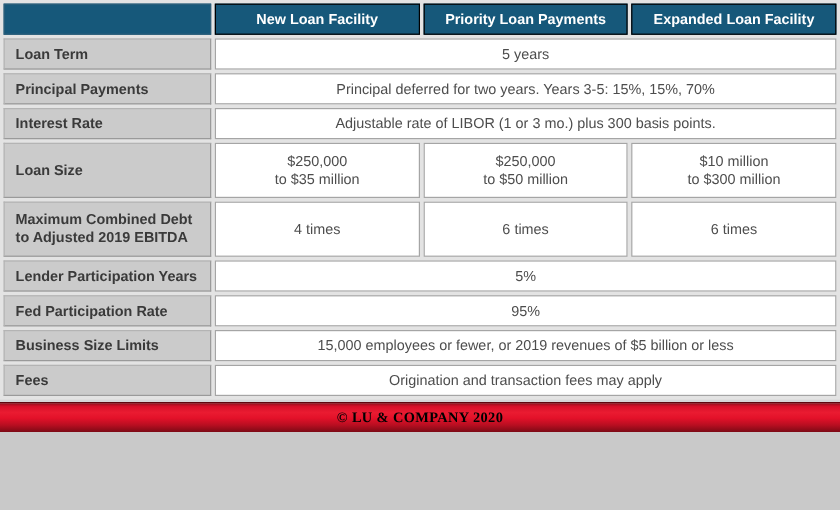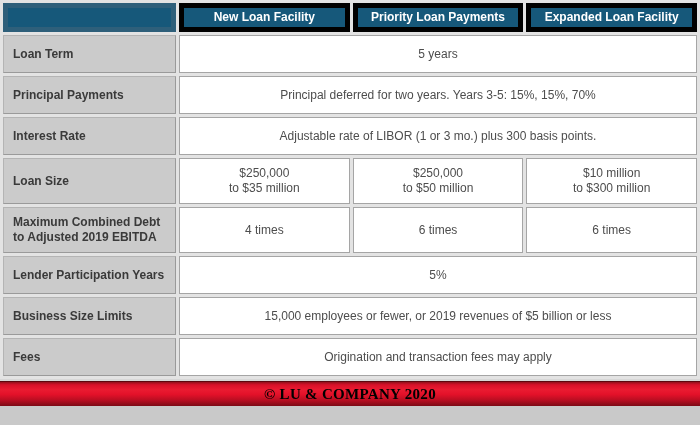--- a/index.html
+++ b/index.html
@@ -29,25 +29,25 @@
     font-size: 12px;
     line-height: 15px;
     vertical-align: middle;
   }
   th {
     height: 26px;
     background: #16587a;
     color: #ffffff;
     font-weight: 700;
     text-align: center;
-    border: 5px solid #000000;
+    border: 1px solid #000000;
     padding: 2px 4px;
   }
   th.corner { border-color: #2e5f7a; }
-  td { height: 38px; border: 1px solid #a5a5a5; }
+  td { height: 26px; border: 1px solid #a5a5a5; }
   tr.tall td { height: 46px; }
   td.label {
     background: #cbcbcb;
     color: #3a3a3a;
     font-weight: 700;
     text-align: left;
     padding: 2px 8px 2px 9px;
     border: 1px solid #b4b4b4;
     border-right-color: #9a9a9a;
     border-bottom-color: #9a9a9a;
@@ -72,21 +72,21 @@
       #ea1b31 32%,
       #e31129 52%,
       #b80e21 76%,
       #7c0a15 100%);
     border-top: 1px solid #5e070e;
     box-sizing: border-box;
   }
   .footer-bar span {
     font-family: "Liberation Serif", serif;
     font-weight: 700;
-    font-size: 15px;
+    font-size: 12px;
     color: #000000;
     letter-spacing: 0.3px;
   }
   .bottom-strip {
     flex: 1;
     background: #c9c9c9;
   }
 </style>
 </head>
 <body>
@@ -139,20 +139,24 @@
         <td class="label">Maximum Combined Debt to Adjusted 2019 EBITDA</td>
         <td class="value">4 times</td>
         <td class="value">6 times</td>
         <td class="value">6 times</td>
       </tr>
       <tr>
         <td class="label">Lender Participation Years</td>
         <td class="value" colspan="3">5%</td>
       </tr>
       <tr>
+        <td class="label">Fed Participation Rate</td>
+        <td class="value" colspan="3">95%</td>
+      </tr>
+      <tr>
         <td class="label">Business Size Limits</td>
         <td class="value" colspan="3">15,000 employees or fewer, or 2019 revenues of $5 billion or less</td>
       </tr>
       <tr>
         <td class="label">Fees</td>
         <td class="value" colspan="3">Origination and transaction fees may apply</td>
       </tr>
     </tbody>
   </table>
 

